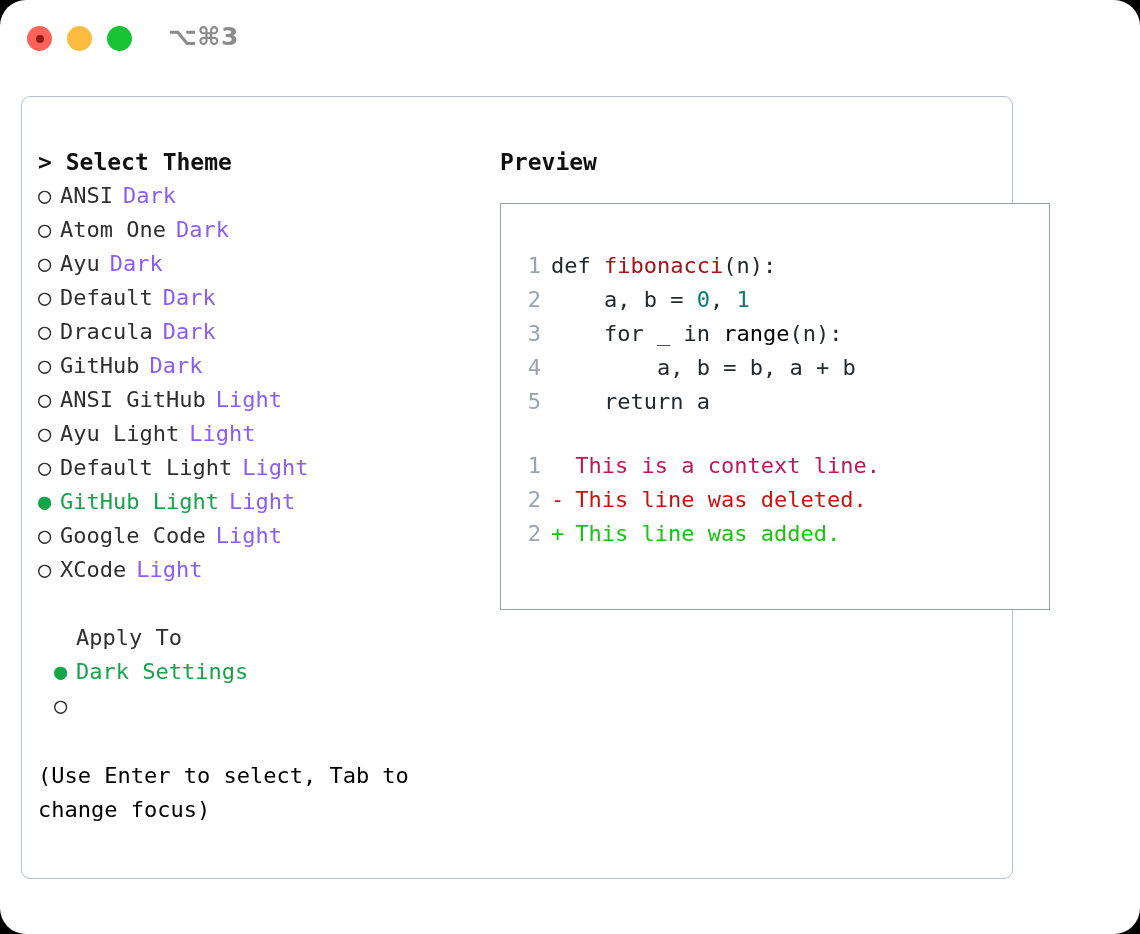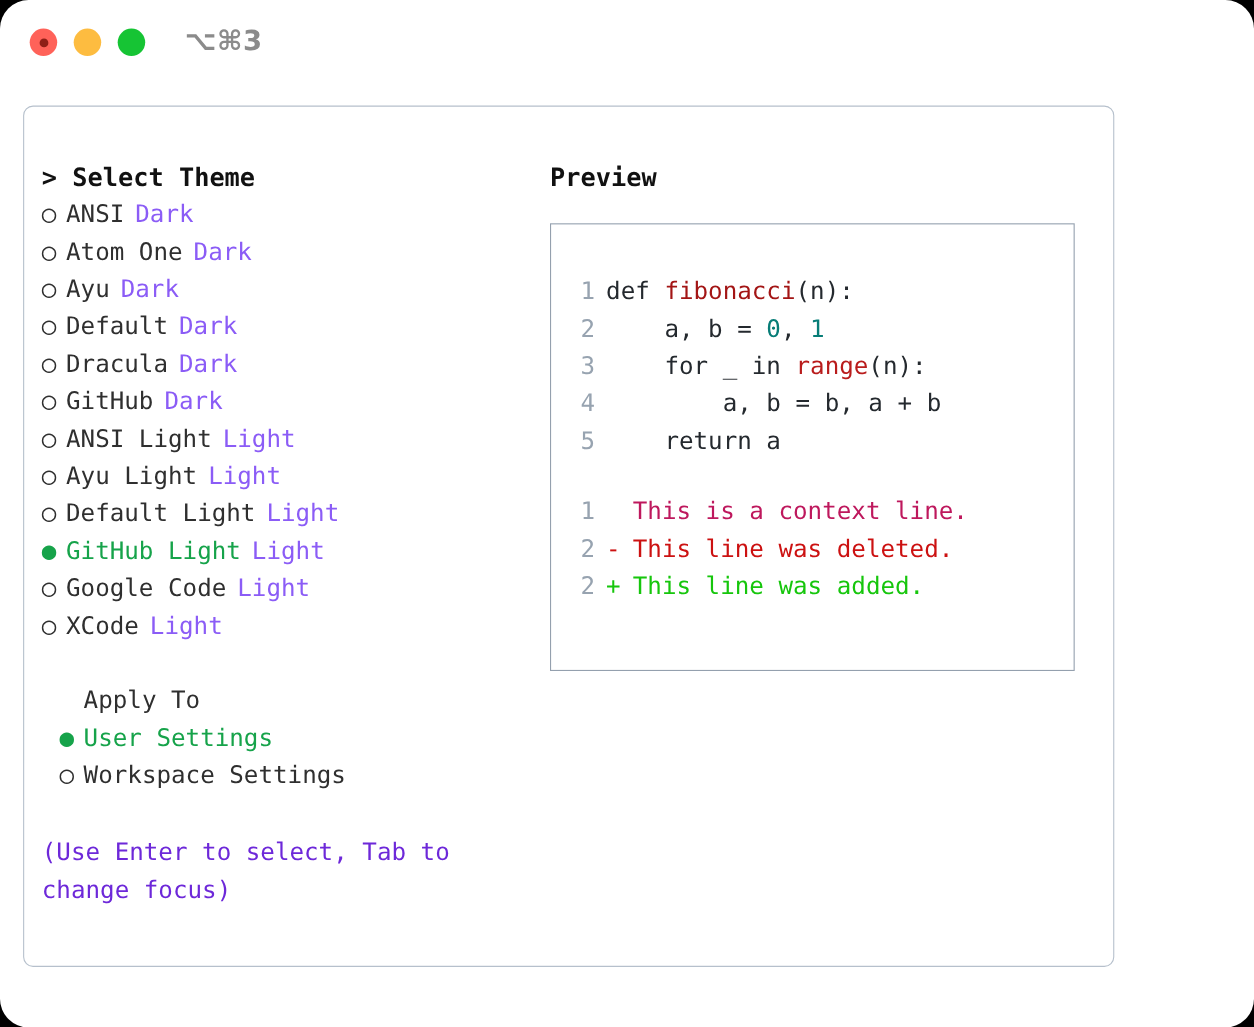--- a/index.html
+++ b/index.html
@@ -143,41 +143,41 @@
     white-space: pre;
   }
 
   #hint-text {
     position: absolute;
     left: 16px;
     top: 662px;
     width: 420px;
     font-size: 22px;
     line-height: 34px;
-    color: #6d28d9;
+    color: #000000;
   }
 
   
   #preview-panel {
     position: absolute;
     left: 478px;
     top: 48px;
     width: 500px;
   }
   .preview-title {
     font-size: 23px;
     font-weight: 700;
     color: #111111;
     line-height: 34px;
   }
   #preview-box {
     position: absolute;
     left: 478px;
     top: 106px;
-    width: 477px;
+    width: 550px;
     height: 407px;
     border: 1.5px solid #94a0ae;
     box-sizing: border-box;
     background: #ffffff;
   }
   .code-block {
     position: absolute;
     left: 18px;
     top: 45px;
     font-size: 22px;
@@ -195,21 +195,21 @@
   .ln {
     color: #97a3b0;
     display: inline-block;
     width: 22px;
     text-align: right;
     margin-right: 10px;
   }
   .tok-plain   { color: #24292e; }
   .tok-fn      { color: #a31515; }
   .tok-num     { color: #077d77; }
-  .tok-builtin { color: #b91c1c; }
+  .tok-builtin { color: #000000; }
 
   .diff-sign { display: inline-block; width: 11px; }
   .diff-ctx  { color: #be185d; }
   .diff-del  { color: #cc1111; }
   .diff-add  { color: #16c60c; }
 </style>
 </head>
 <body>
 
 <div id="app-window">
@@ -227,34 +227,34 @@
 
     <div id="theme-panel">
       <div class="panel-title"><span class="caret">&gt;</span><span> </span><span>Select Theme</span></div>
       <div id="theme-options">
           <div class="opt-row"><span class="opt-bullet">○</span><span class="opt-label">ANSI</span><span class="opt-variant">Dark</span></div>
           <div class="opt-row"><span class="opt-bullet">○</span><span class="opt-label">Atom One</span><span class="opt-variant">Dark</span></div>
           <div class="opt-row"><span class="opt-bullet">○</span><span class="opt-label">Ayu</span><span class="opt-variant">Dark</span></div>
           <div class="opt-row"><span class="opt-bullet">○</span><span class="opt-label">Default</span><span class="opt-variant">Dark</span></div>
           <div class="opt-row"><span class="opt-bullet">○</span><span class="opt-label">Dracula</span><span class="opt-variant">Dark</span></div>
           <div class="opt-row"><span class="opt-bullet">○</span><span class="opt-label">GitHub</span><span class="opt-variant">Dark</span></div>
-          <div class="opt-row"><span class="opt-bullet">○</span><span class="opt-label">ANSI Light</span><span class="opt-variant">Light</span></div>
+          <div class="opt-row"><span class="opt-bullet">○</span><span class="opt-label">ANSI GitHub</span><span class="opt-variant">Light</span></div>
           <div class="opt-row"><span class="opt-bullet">○</span><span class="opt-label">Ayu Light</span><span class="opt-variant">Light</span></div>
           <div class="opt-row"><span class="opt-bullet">○</span><span class="opt-label">Default Light</span><span class="opt-variant">Light</span></div>
           <div class="opt-row selected"><span class="opt-bullet">●</span><span class="opt-label">GitHub Light</span><span class="opt-variant">Light</span></div>
           <div class="opt-row"><span class="opt-bullet">○</span><span class="opt-label">Google Code</span><span class="opt-variant">Light</span></div>
           <div class="opt-row"><span class="opt-bullet">○</span><span class="opt-label">XCode</span><span class="opt-variant">Light</span></div>
         </div>
     </div>
 
     <div id="apply-panel">
       <div class="apply-title">Apply To</div>
       <div id="apply-options">
-          <div class="opt-row selected"><span class="opt-bullet">●</span><span class="opt-label">User Settings</span></div>
-          <div class="opt-row"><span class="opt-bullet">○</span><span class="opt-label">Workspace Settings</span></div>
+          <div class="opt-row selected"><span class="opt-bullet">●</span><span class="opt-label">Dark Settings</span></div>
+          <div class="opt-row"><span class="opt-bullet">○</span></div>
         </div>
     </div>
 
     <div id="hint-text">(Use Enter to select, Tab to change focus)</div>
 
     <div id="preview-panel">
       <div class="preview-title">Preview</div>
     </div>
 
     <div id="preview-box">

